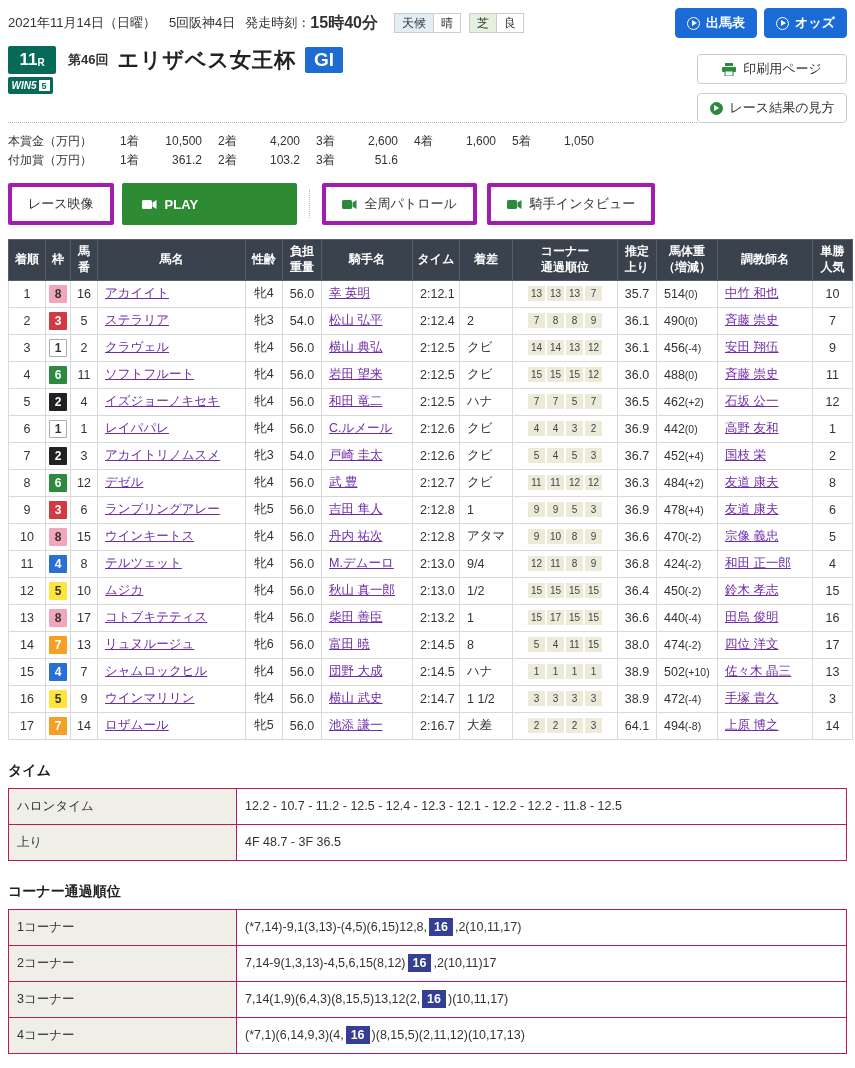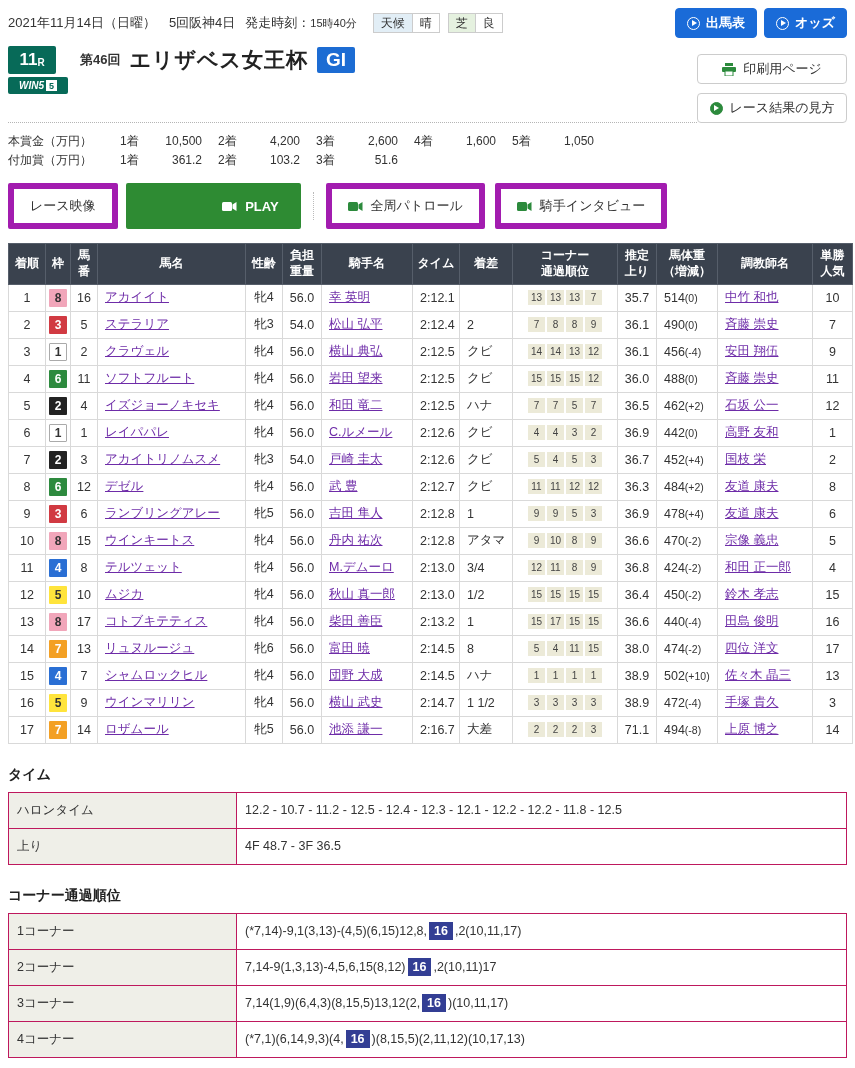--- a/index.html
+++ b/index.html
@@ -4,42 +4,42 @@
 <style>
   * { box-sizing: border-box; }
   body { margin:0; background:#fff; width:855px; color:#333;
          font-family:"Liberation Sans","DejaVu Sans",sans-serif; font-size:13px; }
   button { font-family:inherit; cursor:pointer; }
 
   
   .topbar { display:flex; align-items:center; padding:8px 8px 2px; }
   .date { font-size:13px;text-align:right; }
   .start-label { margin-left:10px; font-size:13px; }
-  .start-time { font-size:11px; font-weight:normal; }
+  .start-time { font-size:16px; font-weight:bold; }
   .tags { display:flex; margin-left:16px; }
   .tag { border:1px solid #ccc; font-size:12px; padding:2px 7px; background:#fff; line-height:1.2; }
   .tag.lbl { background:#e2eef6; border-right:none; }
   .tag.lbl.turf { background:#e5f1df; margin-left:8px; }
   .topbar-btns { margin-left:auto; display:flex; gap:7px; }
   .btn-blue { background:#1a6bd8; border:1px solid #1a6bd8; color:#fff; font-weight:bold;
               font-size:13px; border-radius:4px; padding:5px 11px; display:flex; align-items:center; gap:6px; }
   .circ { display:inline-flex; width:13px; height:13px; border:1px solid currentColor; border-radius:50%;
           align-items:center; justify-content:center; flex:none; }
   .tri { width:0; height:0; border-left:5px solid currentColor;
          border-top:3px solid transparent; border-bottom:3px solid transparent; margin-left:1px; }
   .circ.fill { background:#2c8a3c; border-color:#2c8a3c; color:#fff; }
 
   
   .race-head { display:flex; padding:6px 8px 0; }
   .race-left { width:702px; border-bottom:1px dotted #b5b5b5; padding-bottom:12px; display:flex; }
   .badge-col { display:flex; flex-direction:column; gap:3px; margin-right:12px; }
   .rnum { width:48px; height:28px; background:#076a58; color:#fff; display:flex;
           align-items:center; justify-content:center; font-weight:bold; border-radius:2px; }
   .rnum .n { font-size:17px; } .rnum .r { font-size:10px; margin-top:4px; }
-  .win5 { width:60px; height:17px; background:#076a58; color:#fff; display:flex; align-items:center;
+  .win5 { width:45px; height:17px; background:#076a58; color:#fff; display:flex; align-items:center;
           justify-content:center; font-style:italic; font-weight:bold; font-size:10px; gap:2px; border-radius:2px;}
   .win5 .five { background:#fff; color:#076a58; font-style:normal; width:11px; height:11px; font-size:9px;
                 display:flex; align-items:center; justify-content:center; }
   .race-title-line { display:flex; align-items:center; gap:9px;text-align:right; }
   .race-round { font-size:13px; font-weight:bold; }
   .race-name { font-size:21px; font-weight:bold; color:#222; letter-spacing:1px; }
   .grade { background:#1c6cd3; color:#fff; font-weight:bold; font-size:19px; padding:2px 9px; border-radius:2px; }
   .conditions { font-size:12.5px; margin-top:10px; }
   .cond-text { margin-right:18px; }
   .course-num { font-size:17px; font-weight:bold; color:#222; }
@@ -49,22 +49,22 @@
 
   
   .prizes { padding:9px 8px 0; font-size:12px; line-height:1.6; }
   .prize-row { display:flex; }
   .prize-row .plabel { width:96px; }
   .prize-row .pk { width:32px; margin-left:16px; }
   .prize-row .pv { width:50px; text-align:right; }
 
   
   .video-row { display:flex; align-items:center; margin:13px 8px 0; }
-  .btn-video { border:6px solid #a21caf; background:#fff; font-size:13px; color:#333; border-radius:2px;
-               padding:17px 16px; display:flex; gap:8px; align-items:center; justify-content:flex-end; height:30px; }
+  .btn-video { border:4px solid #a21caf; background:#fff; font-size:13px; color:#333; border-radius:2px;
+               padding:17px 16px; display:flex; gap:8px; align-items:center; justify-content:flex-start; height:30px; }
   .btn-play { background:#2e8b33; color:#fff; font-weight:bold; width:175px; border-color:#2e8b33; margin-left:8px; }
   .vdivider { border-left:1px dotted #bbb; height:28px; margin:0 12px; }
   .btn-video + .btn-video.gap { margin-left:10px; }
   .cam { flex:none; }
 
   
   table.results { border-collapse:collapse; margin:14px 8px 0; table-layout:fixed; width:839px; }
   .results th { background:#3a424e; color:#fff; font-weight:bold; font-size:12px; padding:4px 1px;
                 white-space:pre-line; border:1px solid #565e6a; line-height:1.3; }
   .results td { border:1px solid #d9d9d9; border-top:1px solid #cfcfcf; padding:4px 2px; text-align:center;
@@ -479,21 +479,21 @@
       </tr>
       <tr>
         <td>11</td>
         <td><span class="waku" style="background: rgb(42, 111, 212); color: rgb(255, 255, 255);">4</span></td>
         <td>8</td>
         <td class="al"><a class="plink">テルツェット</a></td>
         <td>牝4</td>
         <td>56.0</td>
         <td class="al"><a class="plink">M.デムーロ</a></td>
         <td class="al">2:13.0</td>
-        <td class="al">3/4</td>
+        <td class="al">9/4</td>
         <td>
           <div class="chips">
             <span class="chip">12</span>
             <span class="chip">11</span>
             <span class="chip">8</span>
             <span class="chip">9</span>
           </div>
         </td>
         <td>36.8</td>
         <td class="al"><span>424</span><span class="hdiff">(-2)</span></td>
@@ -626,21 +626,21 @@
         <td class="al">2:16.7</td>
         <td class="al">大差</td>
         <td>
           <div class="chips">
             <span class="chip">2</span>
             <span class="chip">2</span>
             <span class="chip">2</span>
             <span class="chip">3</span>
           </div>
         </td>
-        <td>71.1</td>
+        <td>64.1</td>
         <td class="al"><span>494</span><span class="hdiff">(-8)</span></td>
         <td class="al"><a class="plink">上原 博之</a></td>
         <td>14</td>
       </tr>
     </tbody>
 </table>
 
 <div class="section-h">タイム</div>
 <table class="kv">
     <tbody id="time-body">

